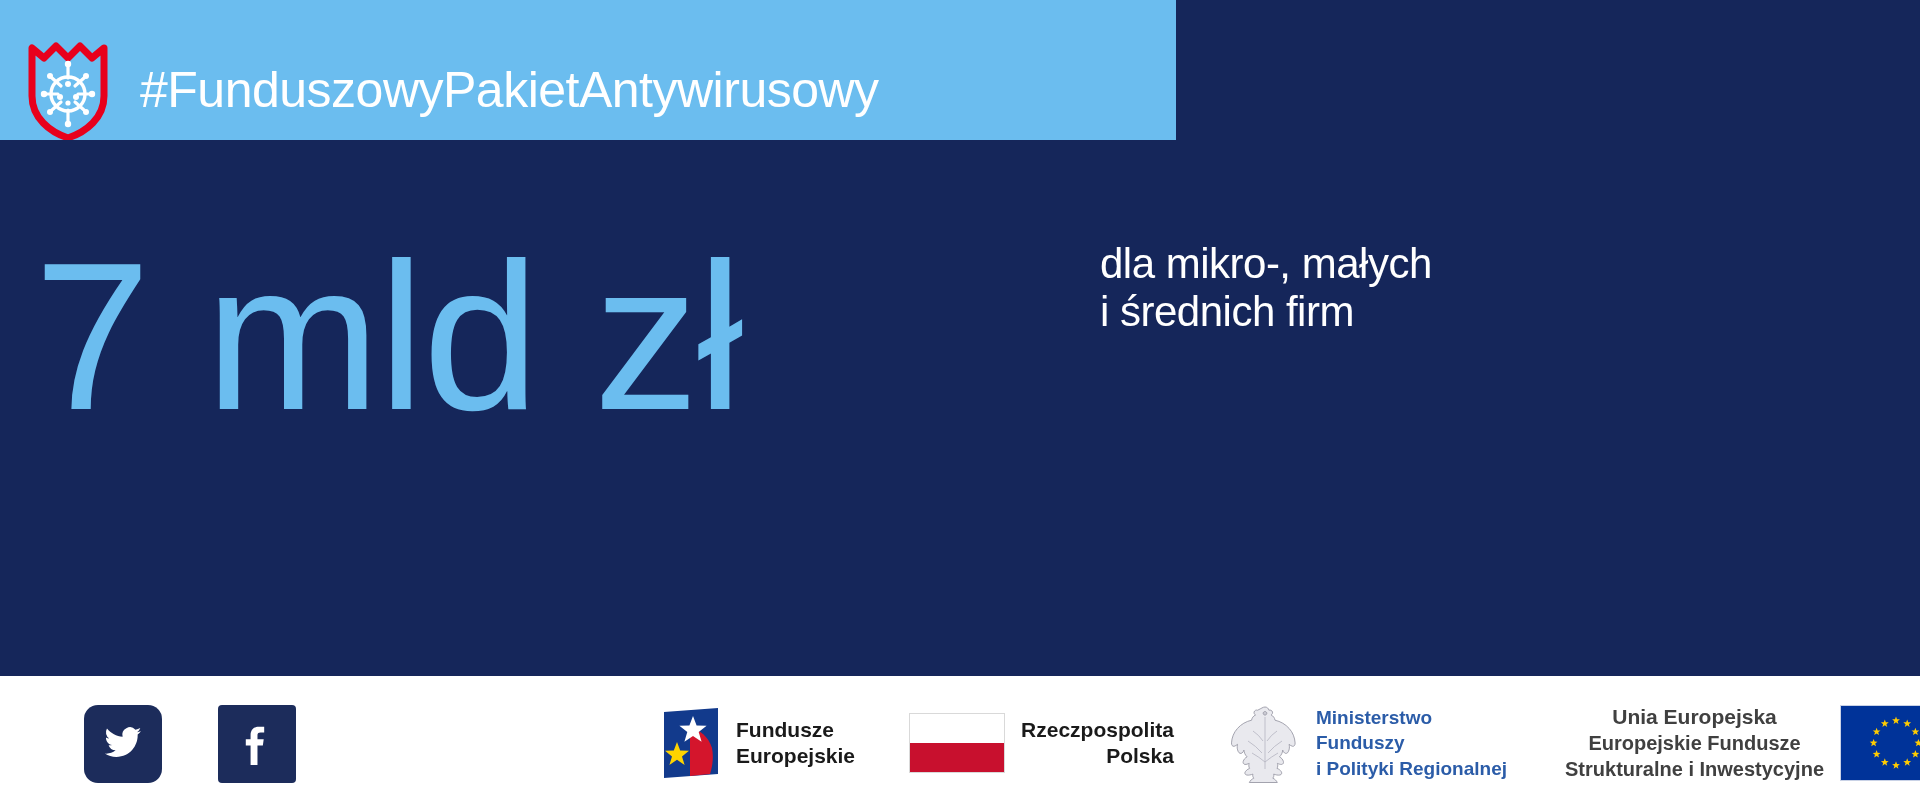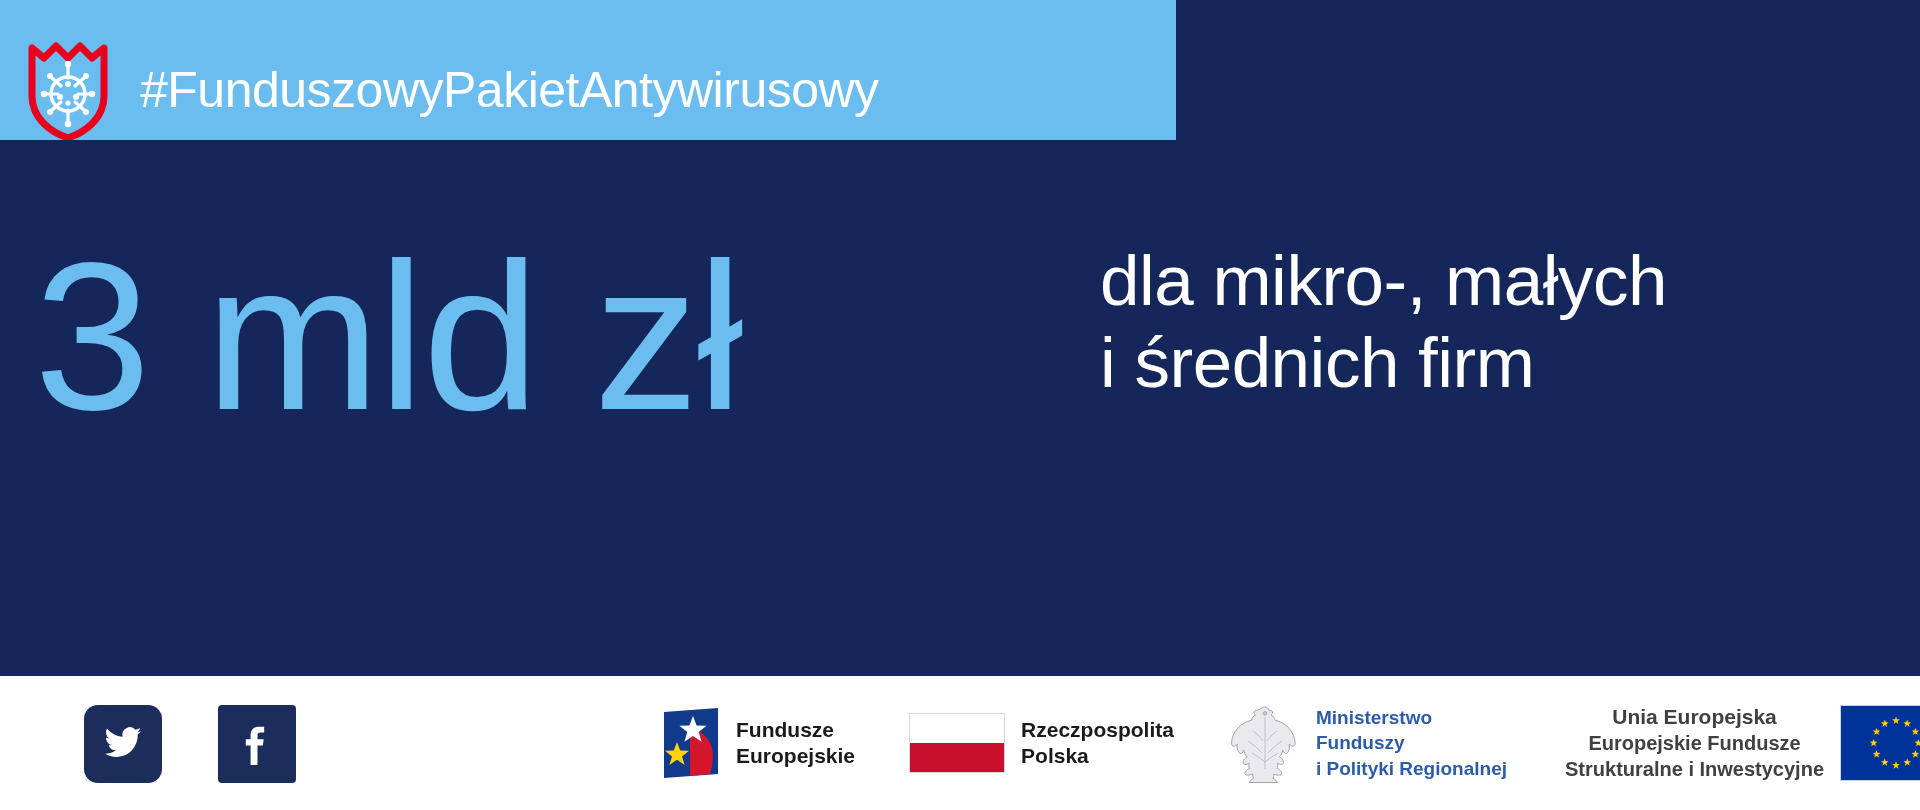--- a/index.html
+++ b/index.html
@@ -68,21 +68,21 @@
     line-height: 1;
     letter-spacing: -2px;
     white-space: nowrap;
   }
 
   .subhead {
     position: absolute;
     left: 1100px;
     top: 100px;
     color: #ffffff;
-    font-size: 71px;
+    font-size: 42px;
     font-weight: 400;
     line-height: 1.15;
     letter-spacing: -0.5px;
     white-space: nowrap;
   }
   .subhead div { display: block; }
 
   
   .footer {
     position: absolute;
@@ -121,21 +121,21 @@
     display: flex;
     align-items: center;
     gap: 0;
   }
   .logo-block {
     display: flex;
     align-items: center;
     height: 134px;
   }
   .logo-block.fe { margin-right: 54px; align-items: center; }
-  .logo-block.rp { margin-right: 54px; }
+  .logo-block.rp { margin-right: 54px; text-align: right; }
   .logo-block.mf { margin-right: 58px; }
 
   .fe-mark { width: 62px; height: 74px; flex: 0 0 auto; }
   .fe-text {
     margin-left: 14px;
     color: #1a1a1a;
     font-size: 21px;
     font-weight: bold;
     line-height: 1.22;
     white-space: nowrap;
@@ -227,21 +227,21 @@
           <circle cx="62" cy="74" r="3"></circle>
         </g>
       </svg>
     </span>
 
     <span class="hashtag">#FunduszowyPakietAntywirusowy</span>
   </div>
 
   <div class="main-area">
 
-    <div class="headline">3 mld zł</div>
+    <div class="headline">7 mld zł</div>
 
     <div class="subhead">
       <div>dla mikro-, małych</div>
       <div>i średnich firm</div>
     </div>
   </div>
 
   <div class="footer">
 
     <div class="social-group">

